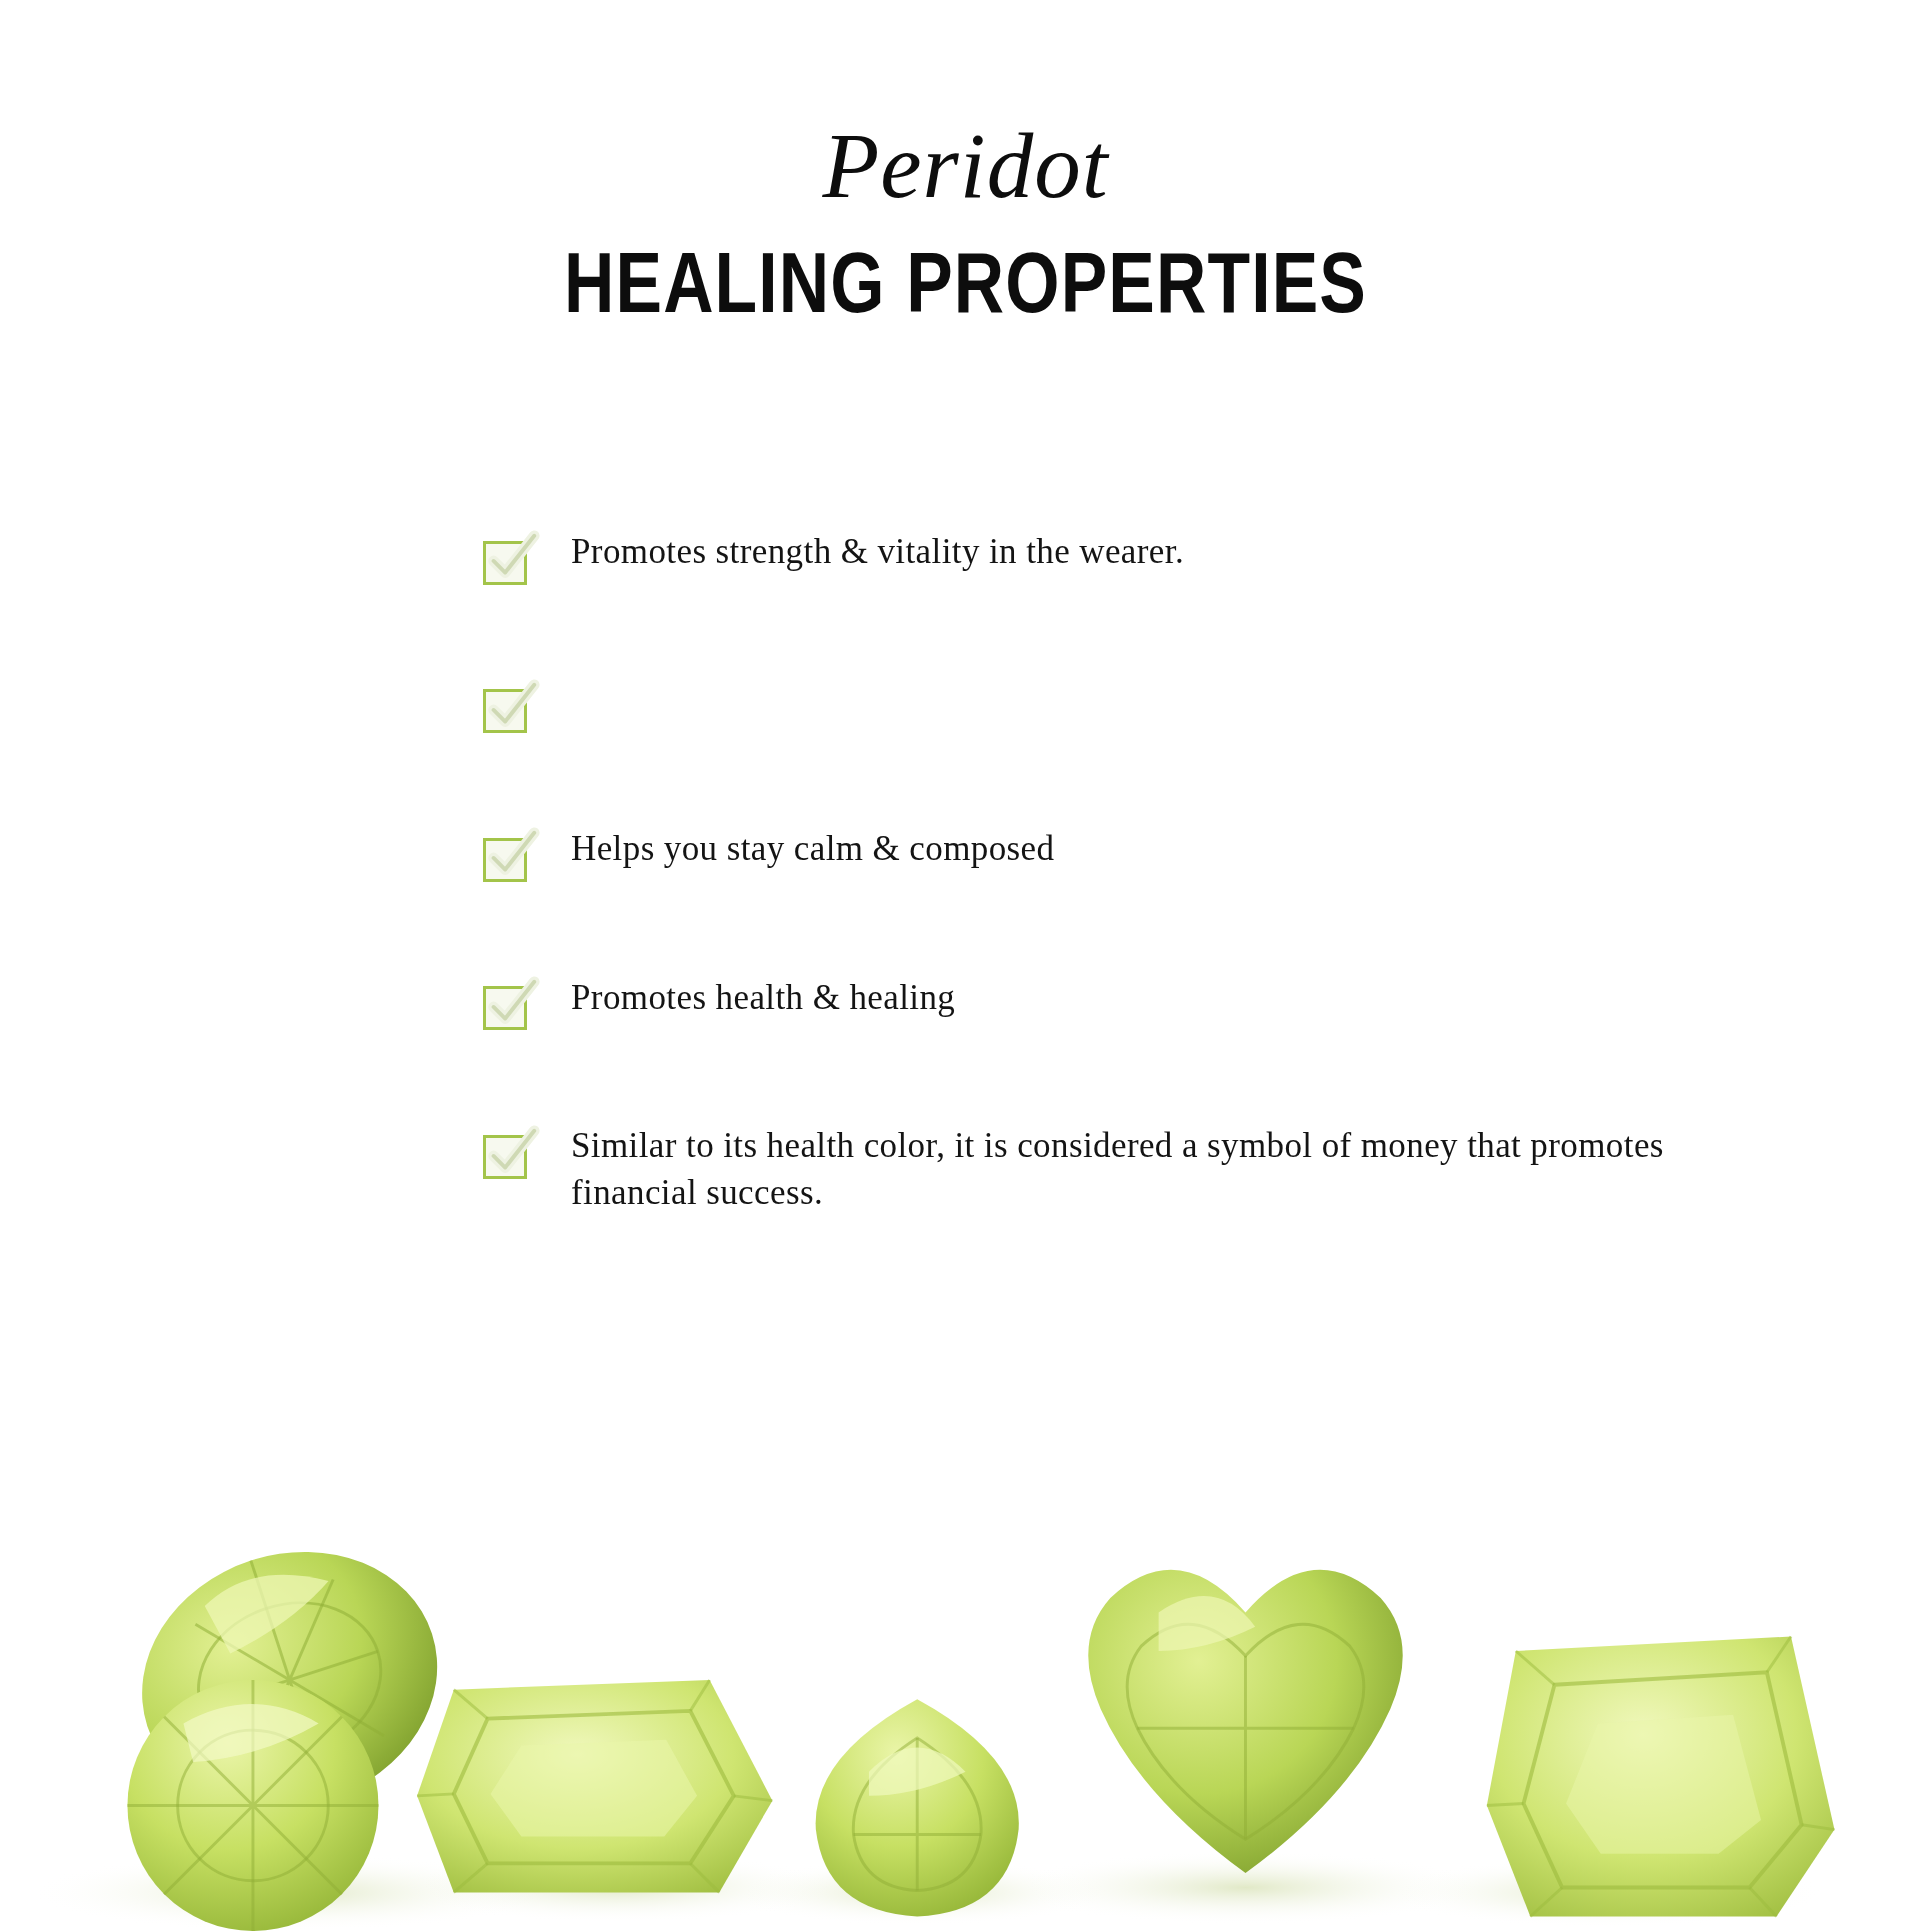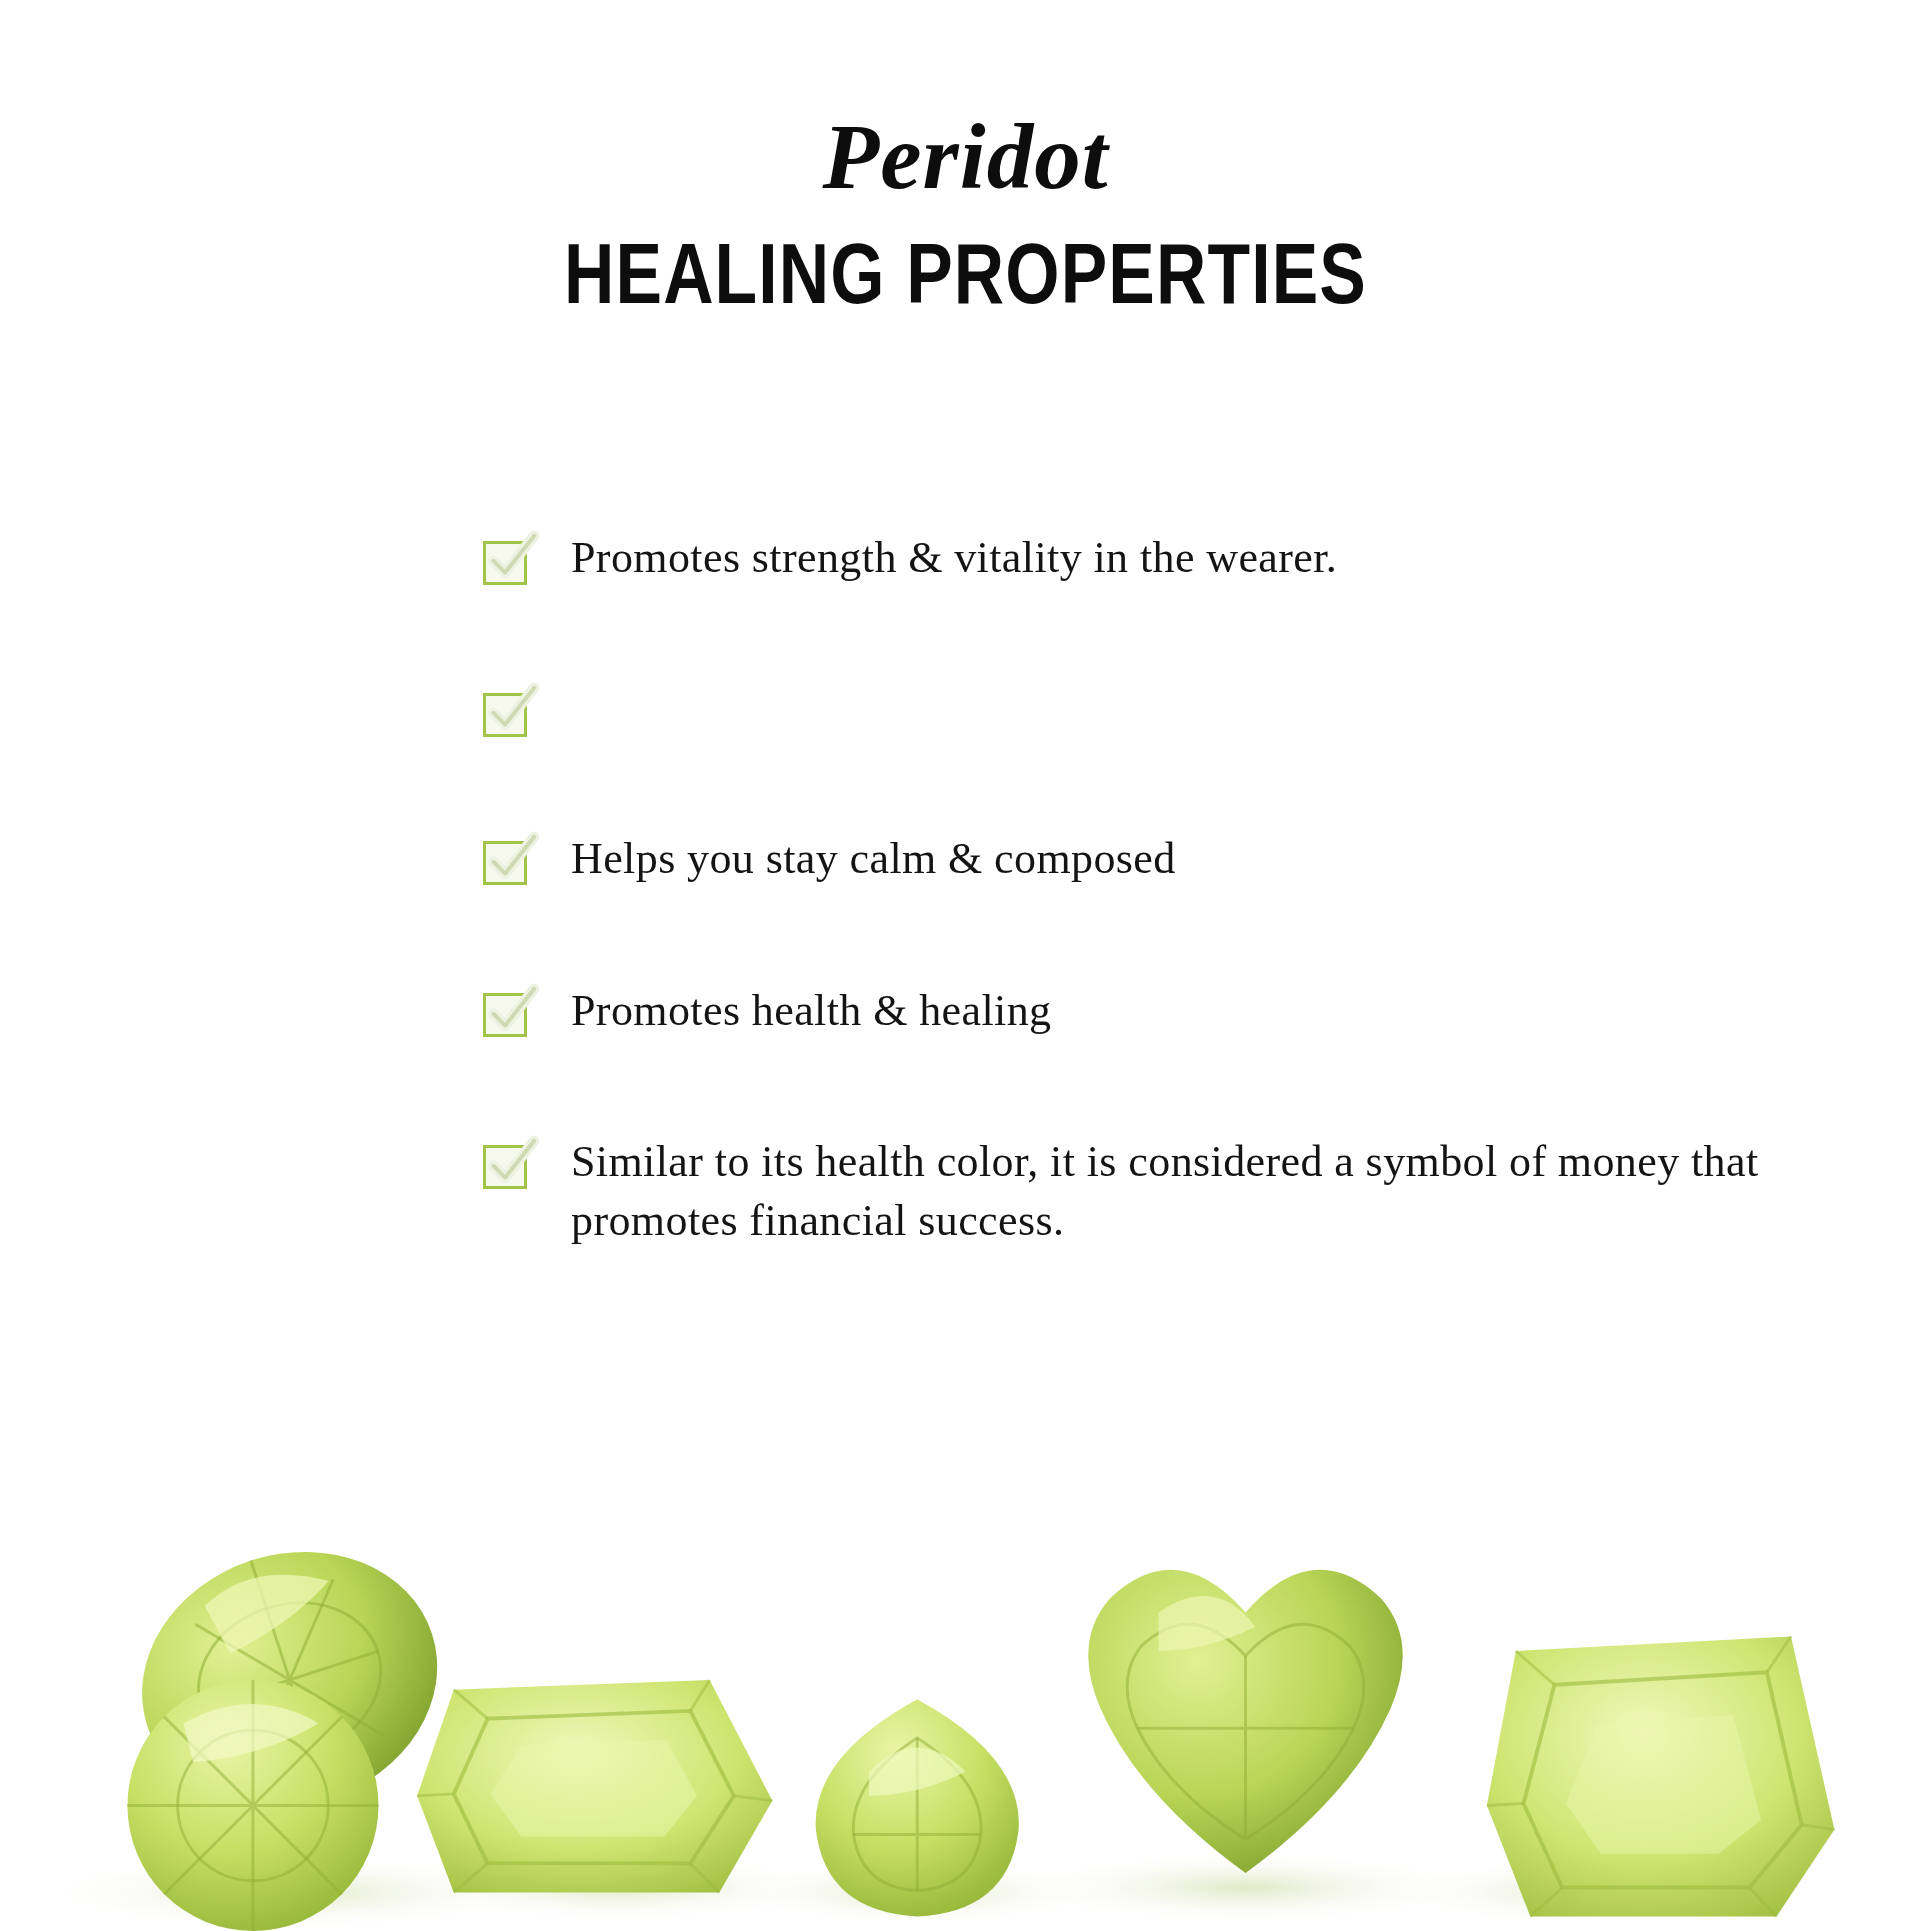--- a/index.html
+++ b/index.html
@@ -23,26 +23,26 @@
   }
 
   
   .header {
     text-align: center;
     padding-top: 104px;
   }
   .title-script {
     font-family: "Liberation Serif", serif;
     font-style: italic;
-    font-weight: bold;
+    font-weight: normal;
     font-size: 93px;
     letter-spacing: 1px;
     line-height: 1.05;
     color: #0d0d0d;
-    margin: 4px;
+    margin: 13px;
   }
   .title-main {
     font-family: "Liberation Sans", sans-serif;
     font-weight: bold;
     font-size: 85px;
     letter-spacing: 1.4px;
     line-height: 1.1;
     color: #0d0d0d;
     margin: 21px 0 0 0;
     transform: scaleX(0.82);
@@ -79,21 +79,21 @@
     position: absolute;
     left: -5.8px;
     top: -15.4px;
     width: 62px;
     height: 62px;
     overflow: visible;
   }
 
   .item-text {
     font-family: "Liberation Serif", serif;
-    font-size: 44px;
+    font-size: 35px;
     line-height: 1.34;
     color: #141414;
     letter-spacing: 0.4px;
   }
 
   
   .gems {
     position: absolute;
     left: 0;
     bottom: 0;

